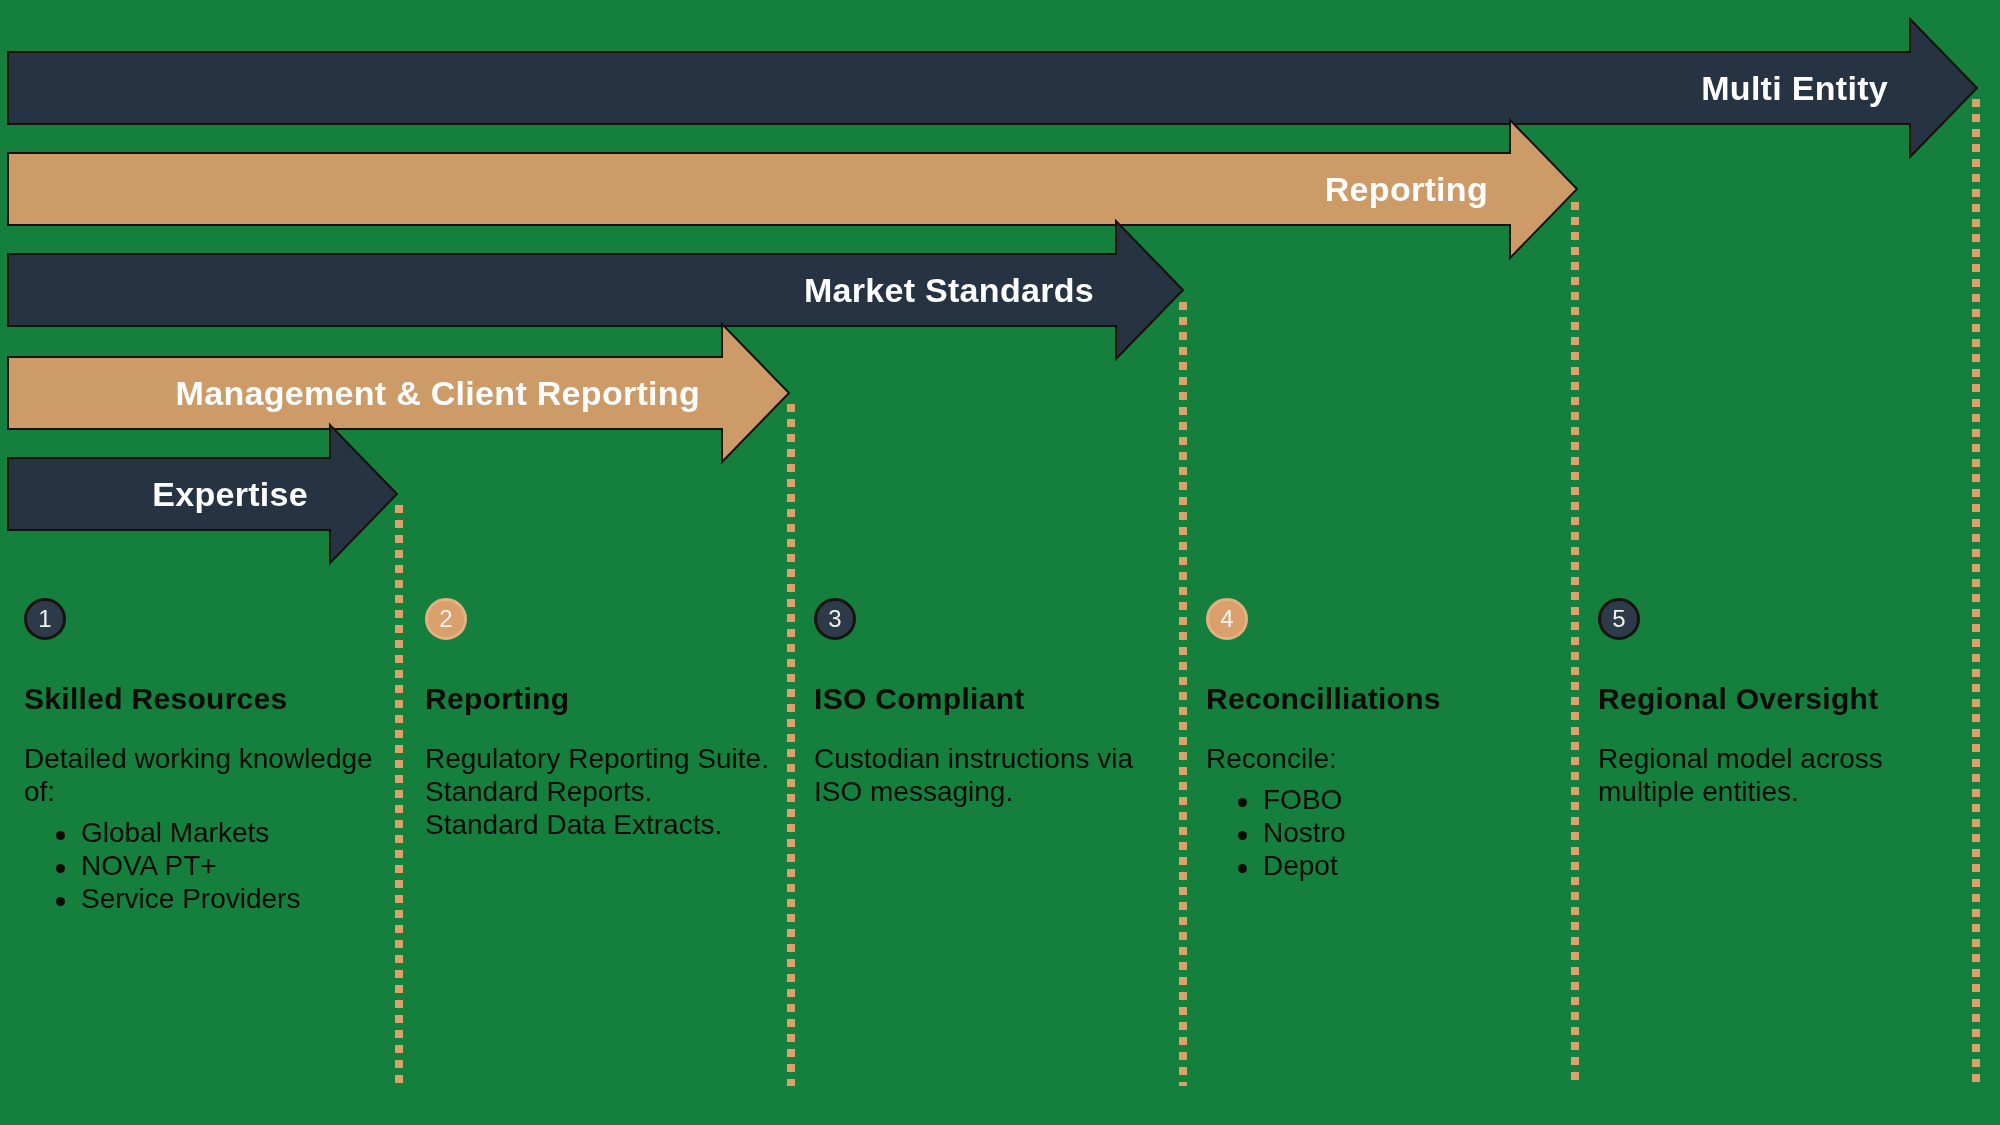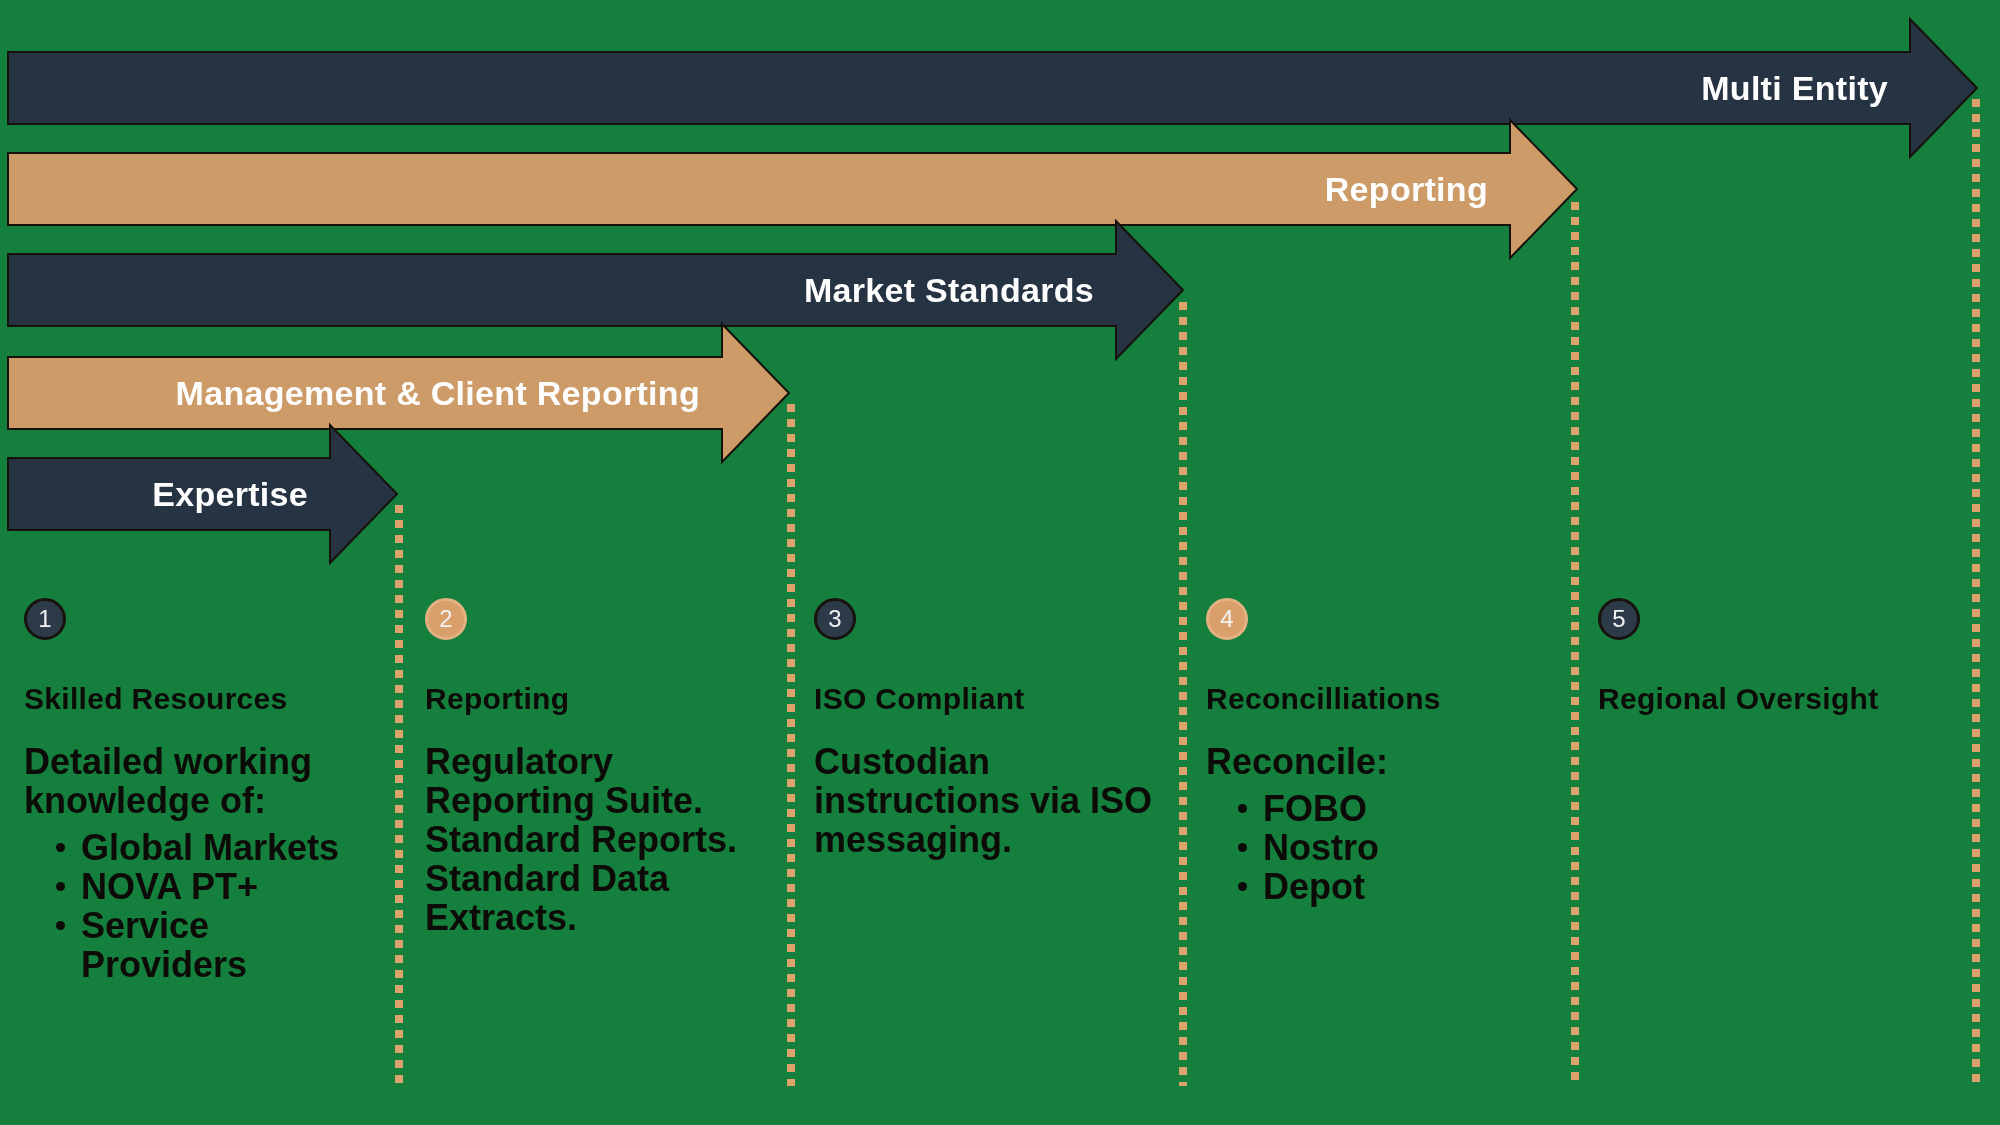--- a/index.html
+++ b/index.html
@@ -35,21 +35,21 @@
 
   .badge{
     width:42px;height:42px;border-radius:50%;box-sizing:border-box;
     display:flex;align-items:center;justify-content:center;
     font-size:24px;font-weight:400;color:#f2f2f2;
   }
   .badge.navy{background:#2c3a49;border:3px solid #181310;}
   .badge.tan{background:#d9a06c;border:3px solid #e4b183;}
 
   .col-title{margin-top:42px;font-size:30px;line-height:34px;font-weight:800;letter-spacing:.3px;}
-  .col-body{margin-top:26px;font-size:36px;line-height:39px;font-weight:700;}
+  .col-body{margin-top:26px;font-size:28px;line-height:33px;font-weight:400;}
   .col-body .line{margin:0;}
   ul.bullets{margin:8px;padding:0;list-style:none;}
   ul.bullets li{position:relative;padding-left:49px;}
   ul.bullets li::before{
     content:"";position:absolute;left:24px;top:15px;width:9px;height:9px;
     border-radius:50%;background:#0d0b08;
   }
 </style>
 </head>
 <body>
@@ -116,15 +116,18 @@
         <li>FOBO</li>
         <li>Nostro</li>
         <li>Depot</li>
       </ul>
     </div>
   </div>
 
   <div class="col c5">
     <div class="badge navy">5</div>
     <div class="col-title">Regional Oversight</div>
+    <div class="col-body">
+      <div class="line">Regional model across multiple entities.</div>
+    </div>
   </div>
 
 </div>
 
 </body></html>

